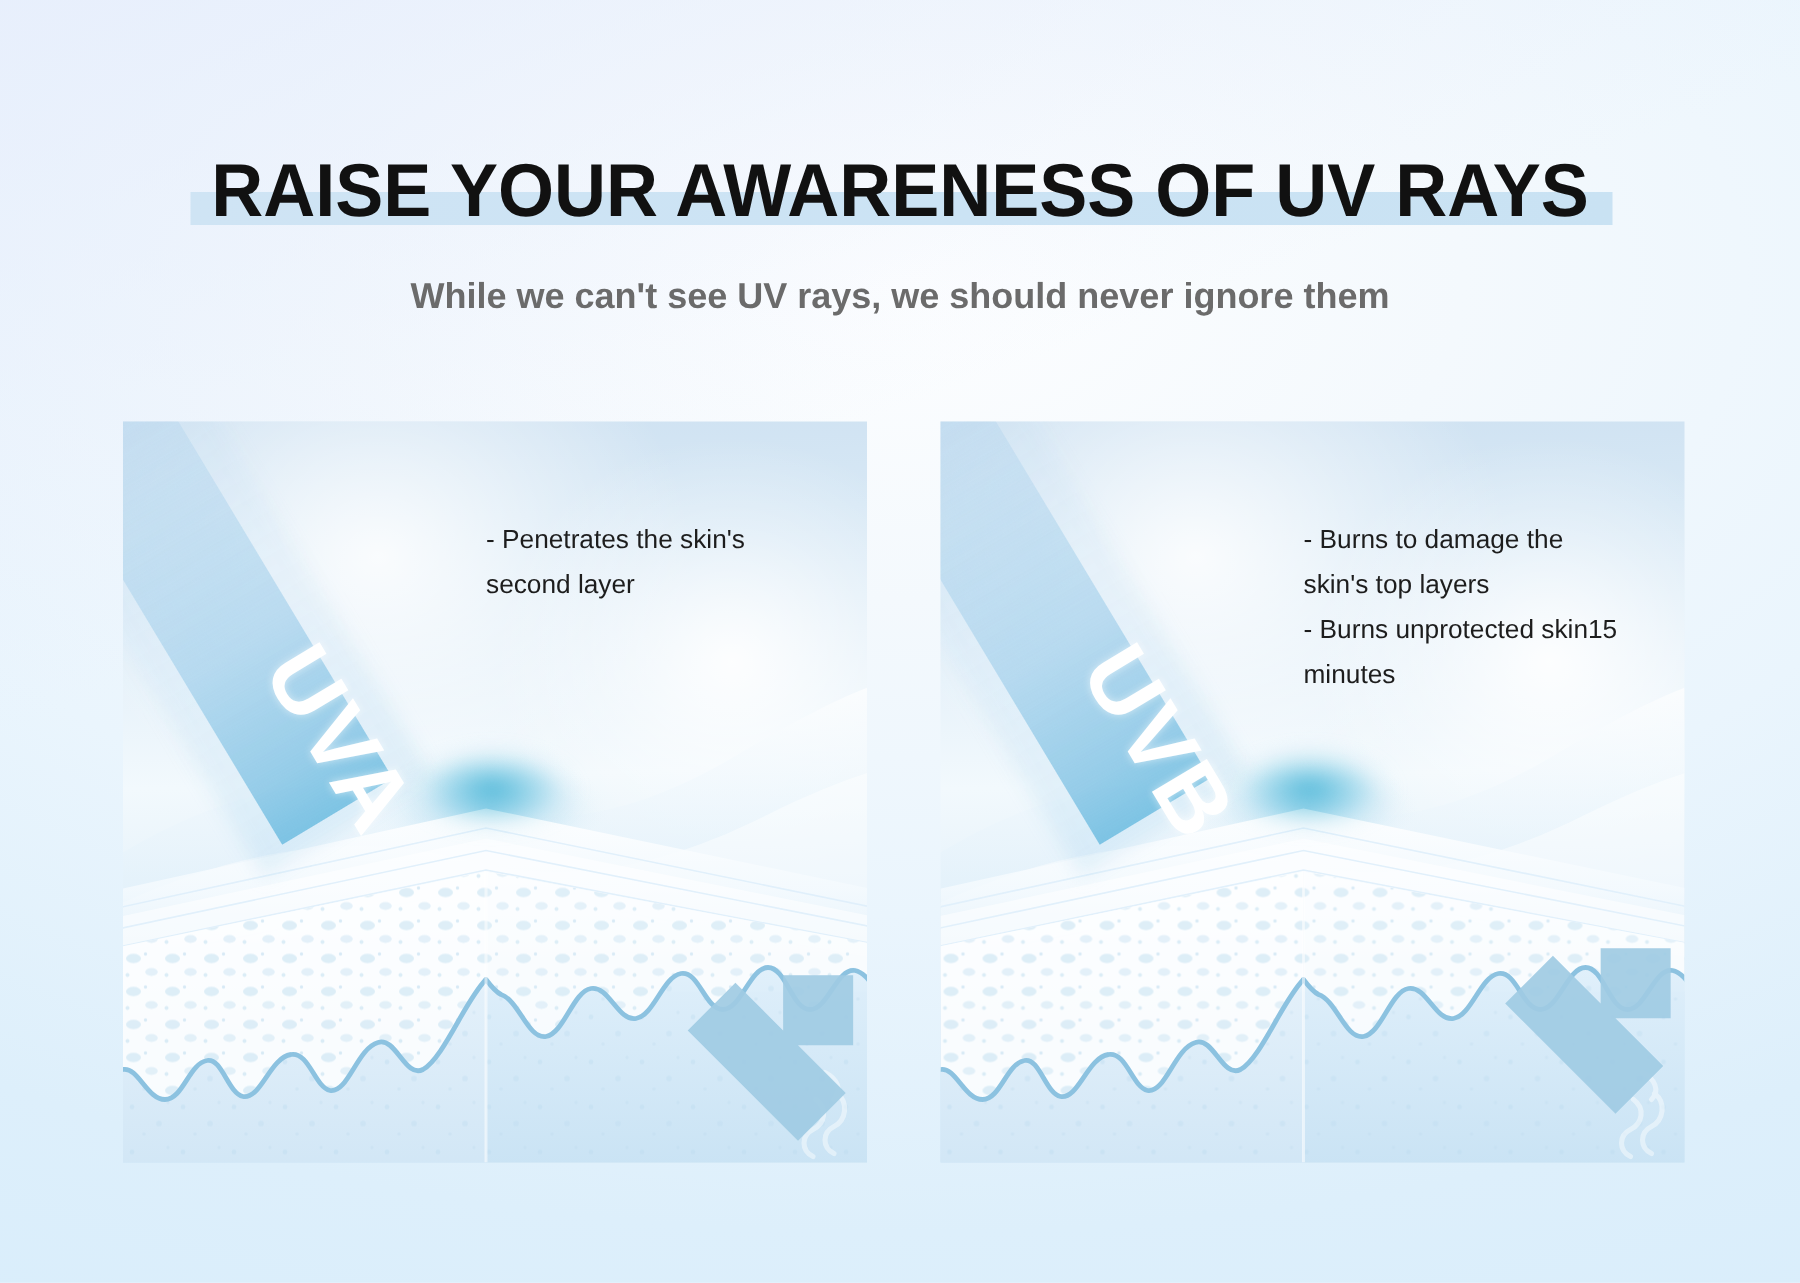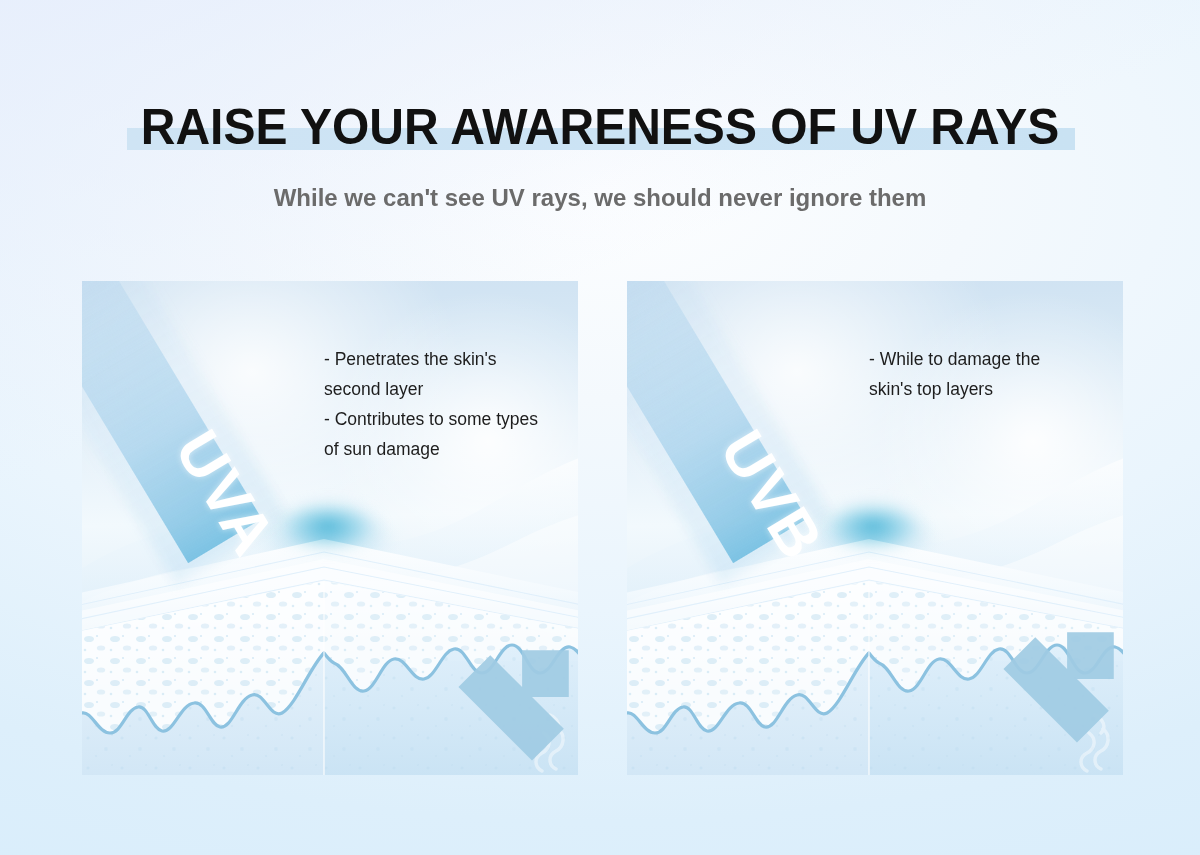--- a/index.html
+++ b/index.html
@@ -341,21 +341,20 @@
 
     <div class="beam-layer">
       <div class="beam-wide"></div>
       <div class="beam"></div>
       <div class="beam-hotspot"></div>
       <div class="beam-label">UVA</div>
     </div>
 
     <div class="panel-text">
       <div class="line">- Penetrates the skin's second layer</div>
-      <div class="line">- Contributes to some types of sun damage</div>
     </div>
   </div>
 
   <div class="panel right">
 
     <div class="sky-glow"></div>
     <div class="sky-glow2"></div>
 
     <svg class="skin" viewBox="0 0 496 494" preserveAspectRatio="none">
       <defs>
@@ -474,17 +473,18 @@
     </svg>
 
     <div class="beam-layer">
       <div class="beam-wide"></div>
       <div class="beam"></div>
       <div class="beam-hotspot"></div>
       <div class="beam-label">UVB</div>
     </div>
 
     <div class="panel-text">
-      <div class="line">- While to damage the skin's top layers</div>
+      <div class="line">- Burns to damage the skin's top layers</div>
+      <div class="line">- Burns unprotected skin15 minutes</div>
     </div>
   </div>
 
 </div>
 
 </body></html>

